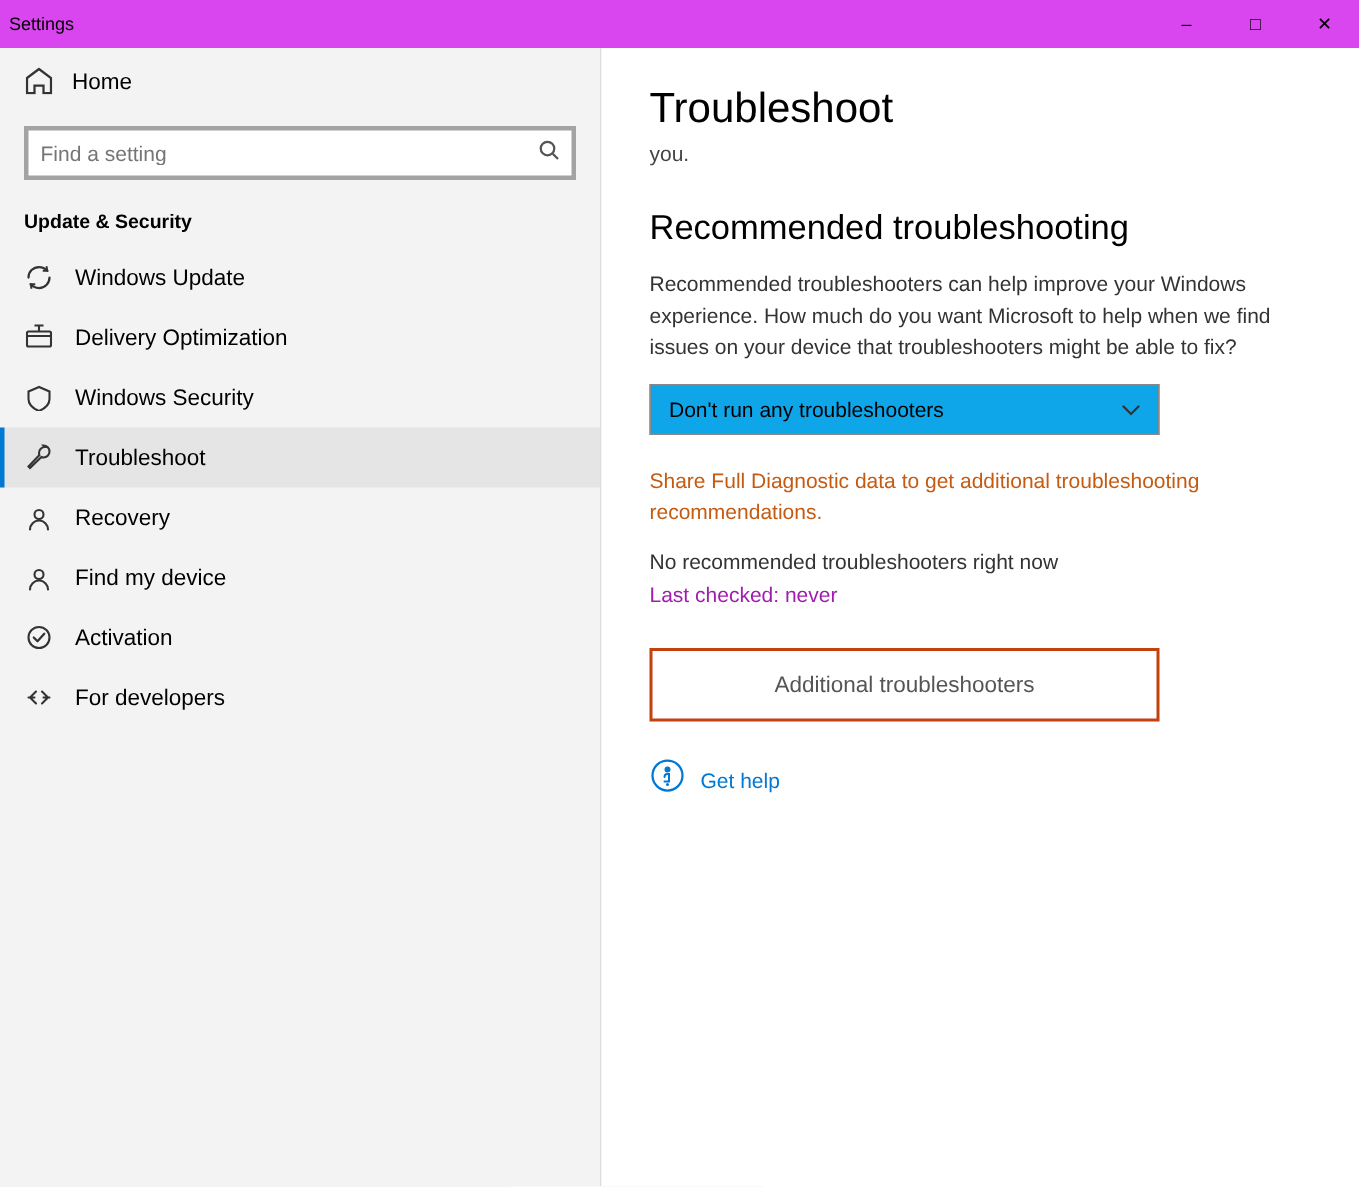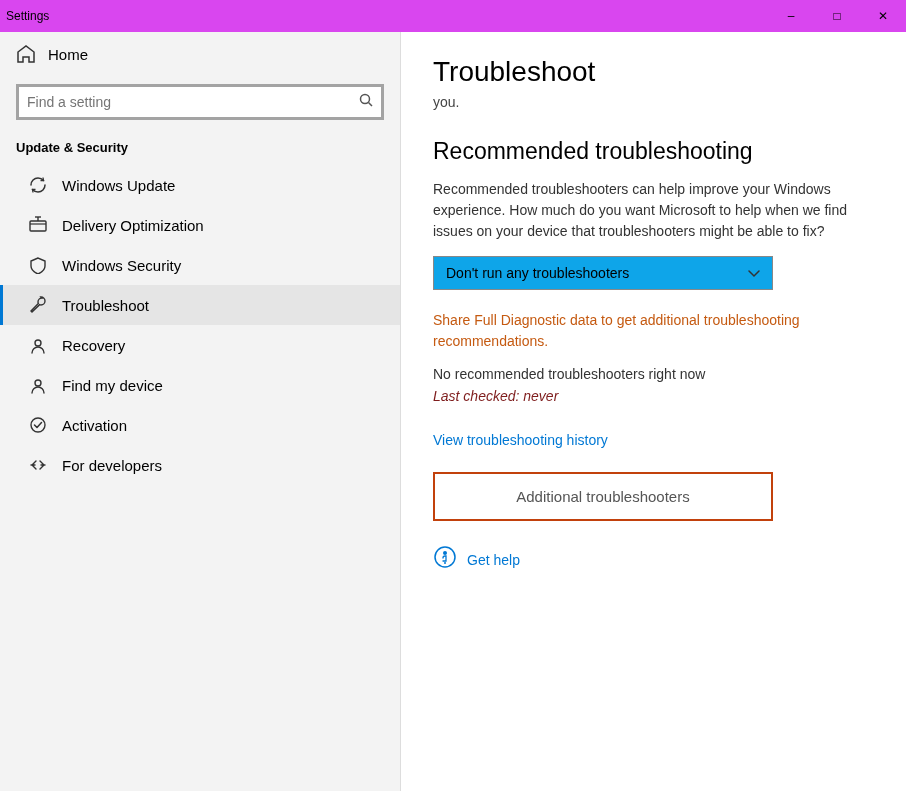--- a/index.html
+++ b/index.html
@@ -73,21 +73,21 @@
     .sidebar-section-title {
       font-size: 13px;
       font-weight: 700;
       padding: 8px 16px 10px 16px;
       color: #000;
     }
 
     .nav-item {
       display: flex;
       align-items: center;
-      padding: 10px 28px;
+      padding: 10px 16px;
       cursor: pointer;
       gap: 14px;
       position: relative;
     }
     .nav-item.active {
       background: #e5e5e5;
     }
     .nav-item.active::before {
       content: '';
       position: absolute;
@@ -133,21 +133,21 @@
       color: #c55a11;
       font-size: 14px;
       cursor: pointer;
       text-decoration: none;
       line-height: 1.5;
       display: block;
       margin-bottom: 14px;
     }
 
     .no-troubleshooters { font-size: 14px; color: #333; margin-bottom: 6px; }
-    .last-checked { font-size: 14px; color: #7f1d1d; margin-bottom: 28px; font-style: italic; }
+    .last-checked { font-size: 14px; color: #a21caf; margin-bottom: 28px; }
 
     .link-blue {
       color: #0078d4;
       font-size: 14px;
       cursor: pointer;
       text-decoration: none;
       display: block;
       margin-bottom: 24px;
     }
 
@@ -318,21 +318,20 @@
           <path d="M1 1l5 5 5-5" stroke="#333" stroke-width="1.5" stroke-linecap="round"></path>
         </svg>
       </span>
     </div>
 
     <a class="link-orange">Share Full Diagnostic data to get additional troubleshooting recommendations.</a>
 
     <p class="no-troubleshooters">No recommended troubleshooters right now</p>
     <p class="last-checked">Last checked: never</p>
 
-    <a class="link-blue">View troubleshooting history</a>
 
     <button class="additional-btn">Additional troubleshooters</button>
 
     <div class="get-help-row">
       <span class="get-help-icon">
         <svg width="24" height="24" viewBox="0 0 24 24" fill="none">
           <circle cx="12" cy="12" r="10" stroke="#0078d4" stroke-width="1.5" fill="none"></circle>
           <circle cx="12" cy="8" r="2" fill="#0078d4"></circle>
           <path d="M10 13c0-1.1.9-2 2-2h1v5h-3" stroke="#0078d4" stroke-width="1.3" fill="none" stroke-linecap="round"></path>
           <circle cx="12" cy="18" r="1" fill="#0078d4"></circle>

